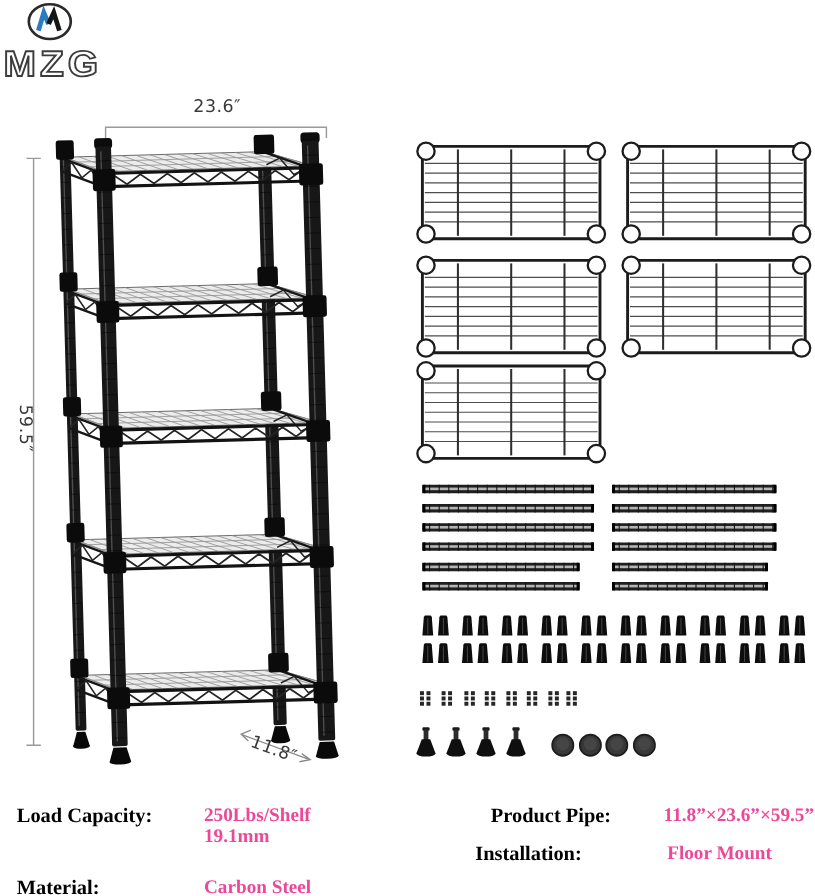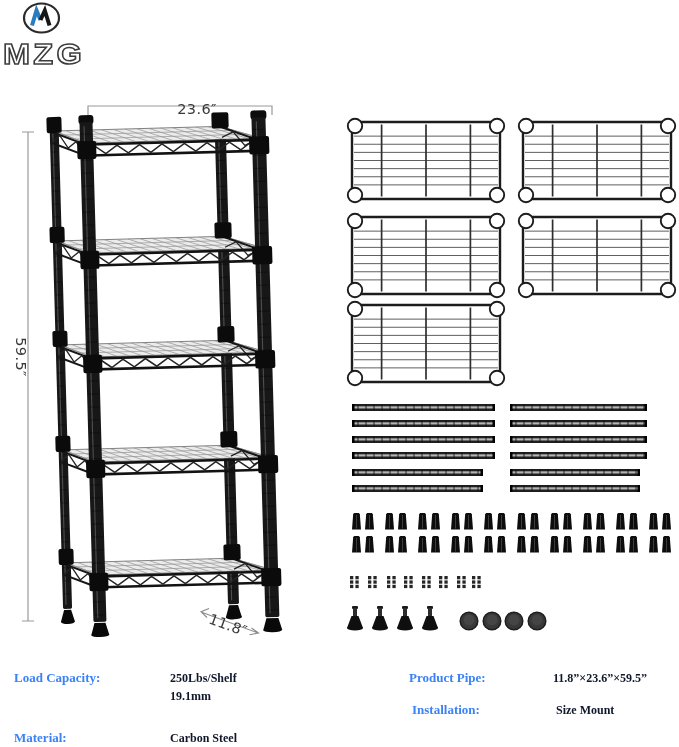--- a/index.html
+++ b/index.html
@@ -1,25 +1,25 @@
 <!DOCTYPE html>
 <html><head>
 <meta charset="utf-8">
 <style>
   html,body{margin:0;padding:0;background:#fff;}
   .page{position:relative;width:679px;height:747px;background:#ffffff;overflow:hidden;
         font-family:"Liberation Serif",serif;}
   .scene{position:absolute;left:0;top:0;width:679px;height:747px;}
   .dim{position:absolute;font-family:"DejaVu Sans",sans-serif;font-size:14.5px;color:#3a3a3a;
        letter-spacing:.4px;text-align:center;white-space:nowrap;}
-  .dim-top{left:162px;top:81px;width:70px;margin-top:20px;}
+  .dim-top{left:146px;top:81px;width:70px;}
   .dim-left{left:-14px;top:349px;width:70px;transform:rotate(90deg);}
   .dim-depth{left:198px;top:617px;width:60px;transform:rotate(20deg);}
-  .spec-label{position:absolute;color:#3b82f6;font-weight:700;font-size:13px;white-space:nowrap;text-align:right;}
-  .spec-value{position:absolute;color:#0f172a;font-weight:600;font-size:12px;white-space:nowrap;}
+  .spec-label{position:absolute;color:#000000;font-weight:700;font-size:17px;white-space:nowrap;text-align:right;}
+  .spec-value{position:absolute;color:#ec4899;font-weight:600;font-size:16px;white-space:nowrap;}
 </style>
 </head>
 <body>
 
 <div class="page">
 
   <svg class="scene" viewBox="0 0 679 747">
     <g id="g-logo">
         <ellipse cx="41.5" cy="18" rx="17.5" ry="14.5" fill="none" stroke="#2a2a2a" stroke-width="2.2"></ellipse>
         <path d="M32,25.5 L36.5,10.5 L40.5,20" fill="none" stroke="#2b7bbd" stroke-width="4"></path>
@@ -1026,15 +1026,15 @@
   <span class="spec-value" style="left:170px;top:671px">250Lbs/Shelf</span>
 
   <span class="spec-value" style="left:170px;top:689px">19.1mm</span>
 
   <span class="spec-label" style="left:14px;top:730px">Material:</span>
   <span class="spec-value" style="left:170px;top:731px">Carbon Steel</span>
 
   <span class="spec-label" style="left:409px;top:670px">Product Pipe:</span>
   <span class="spec-value" style="left:553px;top:671px">11.8”×23.6”×59.5”</span>
 
-  <span class="spec-label" style="left:412px;top:702px">Installation:</span>
-  <span class="spec-value" style="left:556px;top:703px">Size Mount</span>
+  <span class="spec-label" style="left:396px;top:702px">Installation:</span>
+  <span class="spec-value" style="left:556px;top:703px">Floor Mount</span>
 </div>
 
 </body></html>

